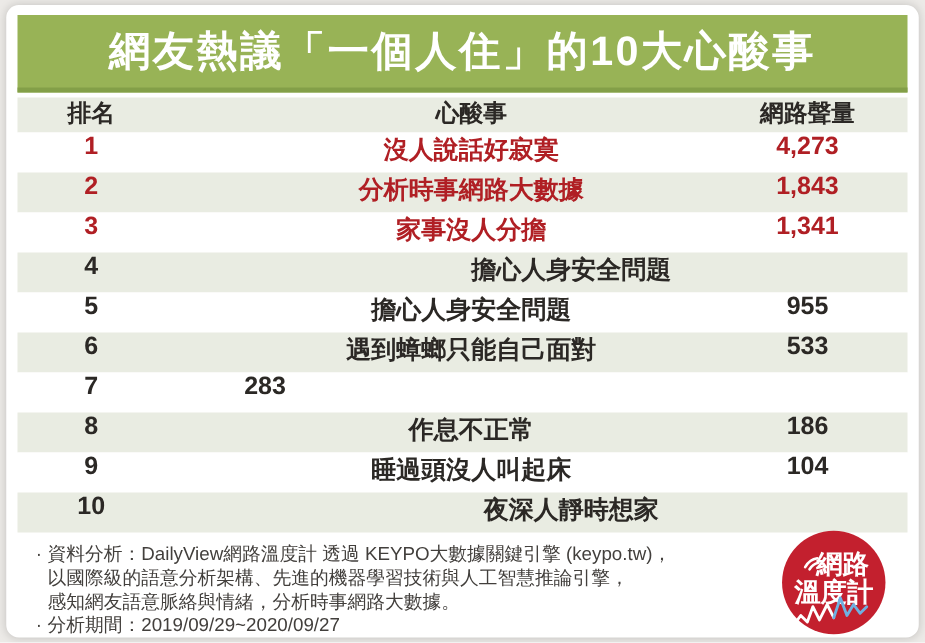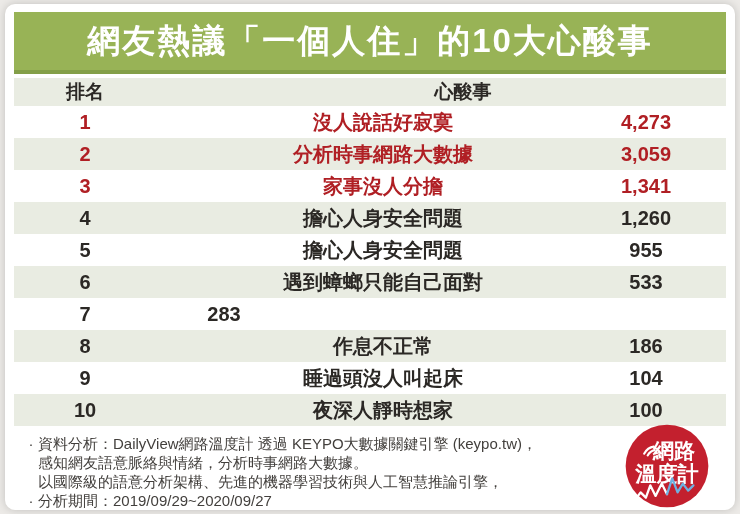--- a/index.html
+++ b/index.html
@@ -29,24 +29,23 @@
   .title-bar{
     margin:8px 9px 4px 9px;height:62px;
     background:var(--header-green);
     border-bottom:4px solid var(--header-green-dark);
     display:flex;align-items:center;justify-content:center;
     color:#ffffff;font-size:33px;font-weight:bold;letter-spacing:2px;
     white-space:nowrap;
   }
   .table{margin:2px 9px 0 9px;}
   .row{
-    display:flex;height:32px;align-items:center;
+    display:flex;height:32px;
     font-weight:bold;font-size:20px;color:var(--text-black);
     background:#ffffff;
-    padding-left:12px;
   }
   .row.header{height:28px;background:var(--band-bg);font-size:19px;}
   .row.alt{background:var(--band-bg);}
   .row.top3 .cell{color:var(--highlight-red);}
   .cell{text-align:center;white-space:nowrap;overflow:visible;}
   .cell.rank{width:118px;}
   .cell.item{flex:1;padding-left:56px;}
   .cell.volume{width:160px;}
   .footer{
     position:relative;margin:8px 9px 0 9px;padding-left:10px;
@@ -70,44 +69,44 @@
 <div class="card">
 
   <div class="title-bar">
     <span>網友熱議「一個人住」的10大心酸事</span>
   </div>
 
   <div class="table">
     <div class="row header">
       <span class="cell rank">排名</span>
       <span class="cell item">心酸事</span>
+      <span class="cell volume">網路聲量</span>
     </div>
     <div>
   <div class="row top3">
     <span class="cell rank">1</span>
     <span class="cell item">沒人說話好寂寞</span>
     <span class="cell volume">4,273</span>
   </div>
 
   <div class="row alt top3">
     <span class="cell rank">2</span>
     <span class="cell item">分析時事網路大數據</span>
-    <span class="cell volume">3,059</span>
+    <span class="cell volume">1,843</span>
   </div>
 
   <div class="row top3">
     <span class="cell rank">3</span>
     <span class="cell item">家事沒人分擔</span>
     <span class="cell volume">1,341</span>
   </div>
 
   <div class="row alt">
     <span class="cell rank">4</span>
     <span class="cell item">擔心人身安全問題</span>
-    <span class="cell volume">1,260</span>
   </div>
 
   <div class="row">
     <span class="cell rank">5</span>
     <span class="cell item">擔心人身安全問題</span>
     <span class="cell volume">955</span>
   </div>
 
   <div class="row alt">
     <span class="cell rank">6</span>
@@ -128,40 +127,39 @@
 
   <div class="row">
     <span class="cell rank">9</span>
     <span class="cell item">睡過頭沒人叫起床</span>
     <span class="cell volume">104</span>
   </div>
 
   <div class="row alt">
     <span class="cell rank">10</span>
     <span class="cell item">夜深人靜時想家</span>
-    <span class="cell volume">100</span>
   </div>
 </div>
   </div>
 
   <div class="footer">
     <div>
   <div class="fline">
     <span class="bullet">·</span>
     <span class="ftext">資料分析：DailyView網路溫度計 透過 KEYPO大數據關鍵引擎 (keypo.tw)，</span>
   </div>
 
   <div class="fline">
     <span class="bullet"></span>
-    <span class="ftext">感知網友語意脈絡與情緒，分析時事網路大數據。</span>
+    <span class="ftext">以國際級的語意分析架構、先進的機器學習技術與人工智慧推論引擎，</span>
   </div>
 
   <div class="fline">
     <span class="bullet"></span>
-    <span class="ftext">以國際級的語意分析架構、先進的機器學習技術與人工智慧推論引擎，</span>
+    <span class="ftext">感知網友語意脈絡與情緒，分析時事網路大數據。</span>
   </div>
 
   <div class="fline">
     <span class="bullet">·</span>
     <span class="ftext">分析期間：2019/09/29~2020/09/27</span>
   </div>
 </div>
   </div>
 
   <div class="logo">

